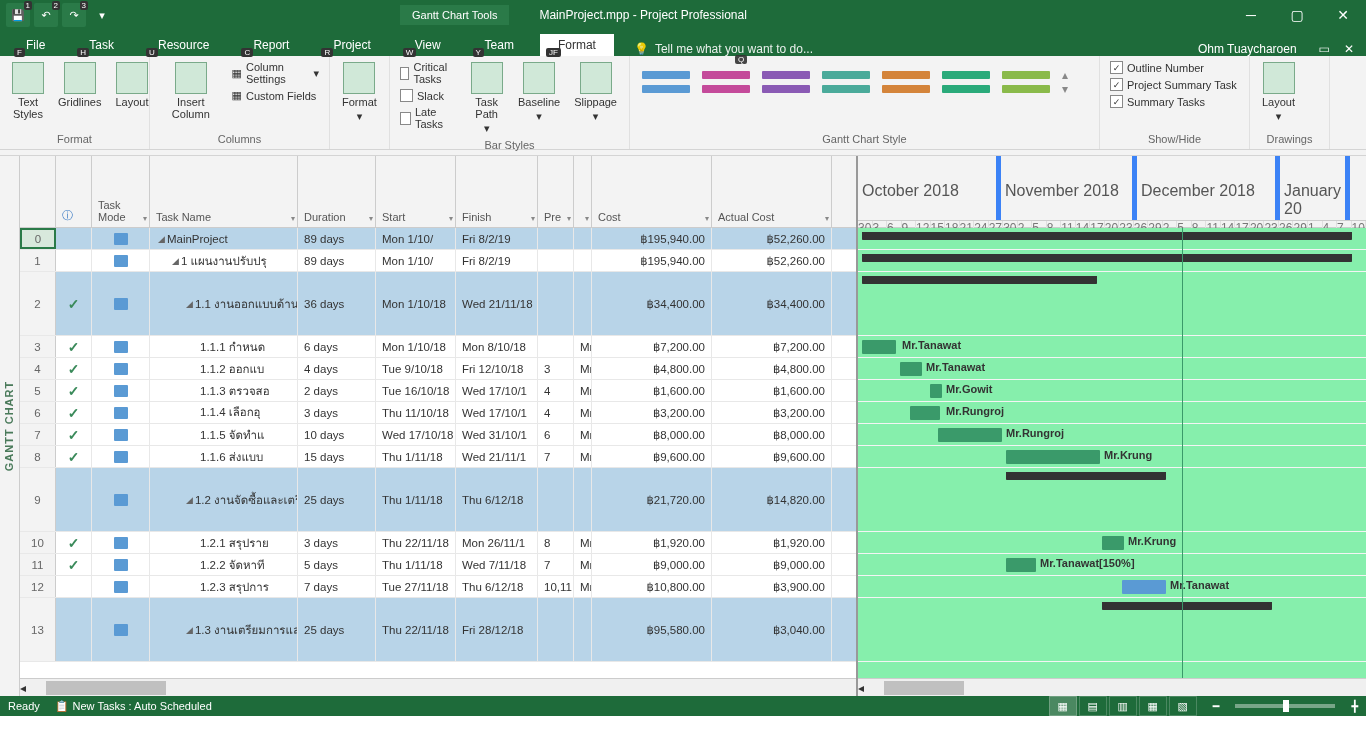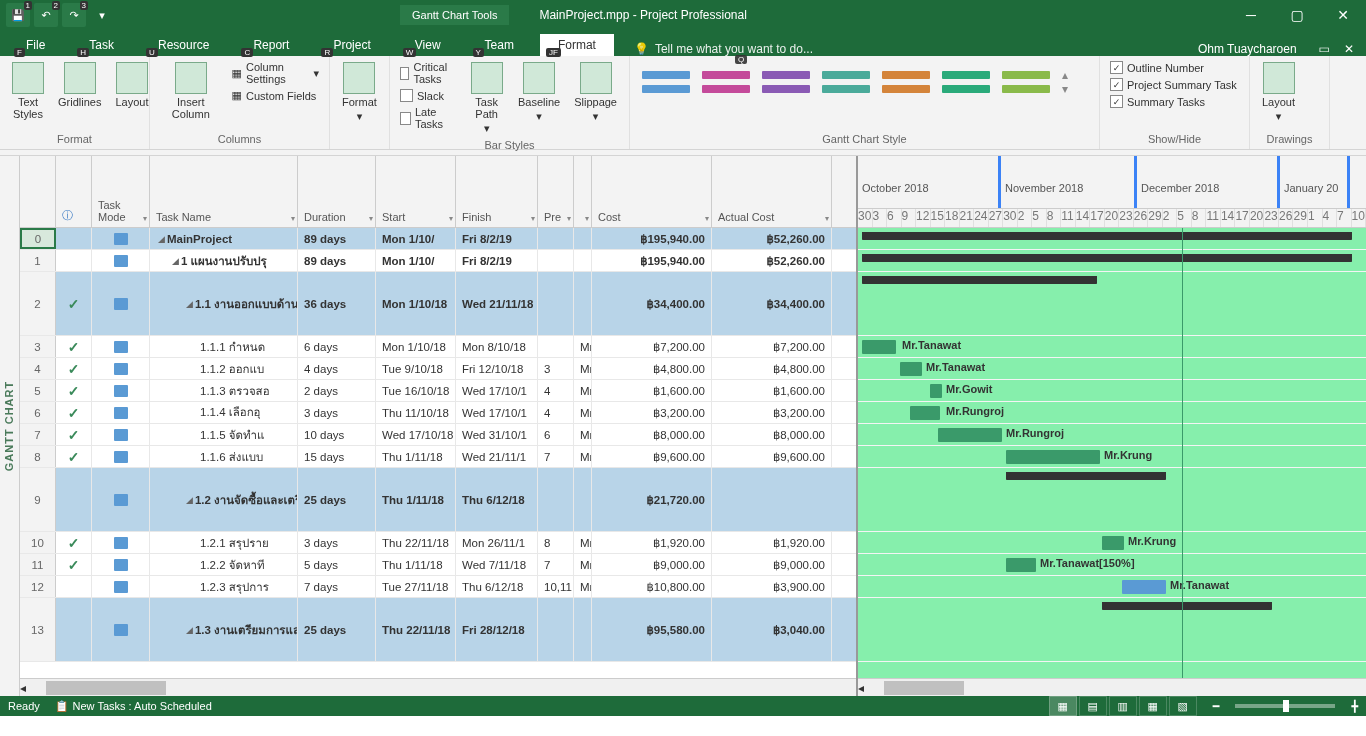--- a/index.html
+++ b/index.html
@@ -55,40 +55,40 @@
 .grid-row.summary { background: #b8d4e8; }
 .cell { border-right: 1px solid #e8e8e8; padding: 2px 6px; font-size: 11.5px; display: flex; align-items: center; overflow: hidden; white-space: nowrap; }
 .cell.num { justify-content: flex-end; }
 .cell.rownum { background: #f3f3f3; justify-content: center; color: #666; border-right: 1px solid #ccc; }
 .cell.rownum.sel { background: #d8e8dc; border: 2px solid #2a7a48; }
 .cell.ind { justify-content: center; }
 .cell.taskname { }
 .check-ico { color: #3a8a5a; font-weight: bold; font-size: 14px; }
 .mode-ico { width: 14px; height: 12px; background: #5a9ad4; border-radius: 1px; }
 .expand { color: #666; margin-right: 2px; font-size: 9px; }
-.bold { font-weight: 700; }
+.bold { font-weight: 400; }
 
 
 .c-row { width: 36px; }
 .c-ind { width: 36px; }
 .c-mode { width: 58px; }
 .c-name { width: 148px; }
 .c-dur { width: 78px; }
 .c-start { width: 80px; }
 .c-finish { width: 82px; }
 .c-pre { width: 36px; }
 .c-res { width: 18px; }
 .c-cost { width: 120px; }
 .c-acost { width: 120px; }
 
 
 .gantt-pane { flex: 1; display: flex; flex-direction: column; overflow: hidden; }
 .gantt-header { height: 72px; background: #f3f3f3; border-bottom: 1px solid #ccc; display: flex; flex-direction: column; }
 .gantt-months { flex: 1; display: flex; border-bottom: 1px solid #ccc; }
-.gantt-month { border-right: 3px solid #3b82f6; padding: 26px 4px 2px 4px; font-size: 11px; color: #555; }
+.gantt-month { border-right: 5px solid #3b82f6; padding: 26px 4px 2px 4px; font-size: 16px; color: #555; }
 .gantt-days { height: 18px; display: flex; }
 .gantt-day { flex: 1; border-right: 1px solid #e0e0e0; font-size: 12px; color: #777; text-align: left; }
 .gantt-body { flex: 1; position: relative; background: #86efac; }
 .gantt-row { height: 22px; position: relative; border-bottom: 1px solid #f4f4f4; }
 .gantt-row.tall { height: 64px; }
 .gbar { position: absolute; height: 14px; top: 4px; background: #5a9ad4; border-radius: 1px; }
 .gbar.summary { background: #333; height: 8px; top: 6px; }
 .gbar.summary::before, .gbar.summary::after { content:""; position:absolute; top:0; width:0; height:0; border-top:8px solid #333; }
 .gbar.summary::before { left:0; border-right:5px solid transparent; }
 .gbar.summary::after { right:0; border-left:5px solid transparent; }
@@ -502,20 +502,21 @@
           <div class="cell taskname c-name" style="padding-left:36px;">
             <span class="expand">◢</span>
             <span class="bold">1.2 งานจัดซื้อและเตรียม</span>
           </div>
           <div class="cell c-dur bold">25 days</div>
           <div class="cell c-start bold">Thu 1/11/18</div>
           <div class="cell c-finish bold">Thu 6/12/18</div>
           <div class="cell c-pre"></div>
           <div class="cell c-res"></div>
           <div class="cell num c-cost bold">฿21,720.00</div>
+          <div class="cell num c-acost bold">฿14,820.00</div>
         </div>
         <div class="grid-row">
           <div class="cell rownum c-row ">10</div>
           <div class="cell ind c-ind">
             <span class="check-ico">✓</span>
           </div>
           <div class="cell ind c-mode">
             <div class="mode-ico"></div>
           </div>
           <div class="cell taskname c-name" style="padding-left:50px;">

